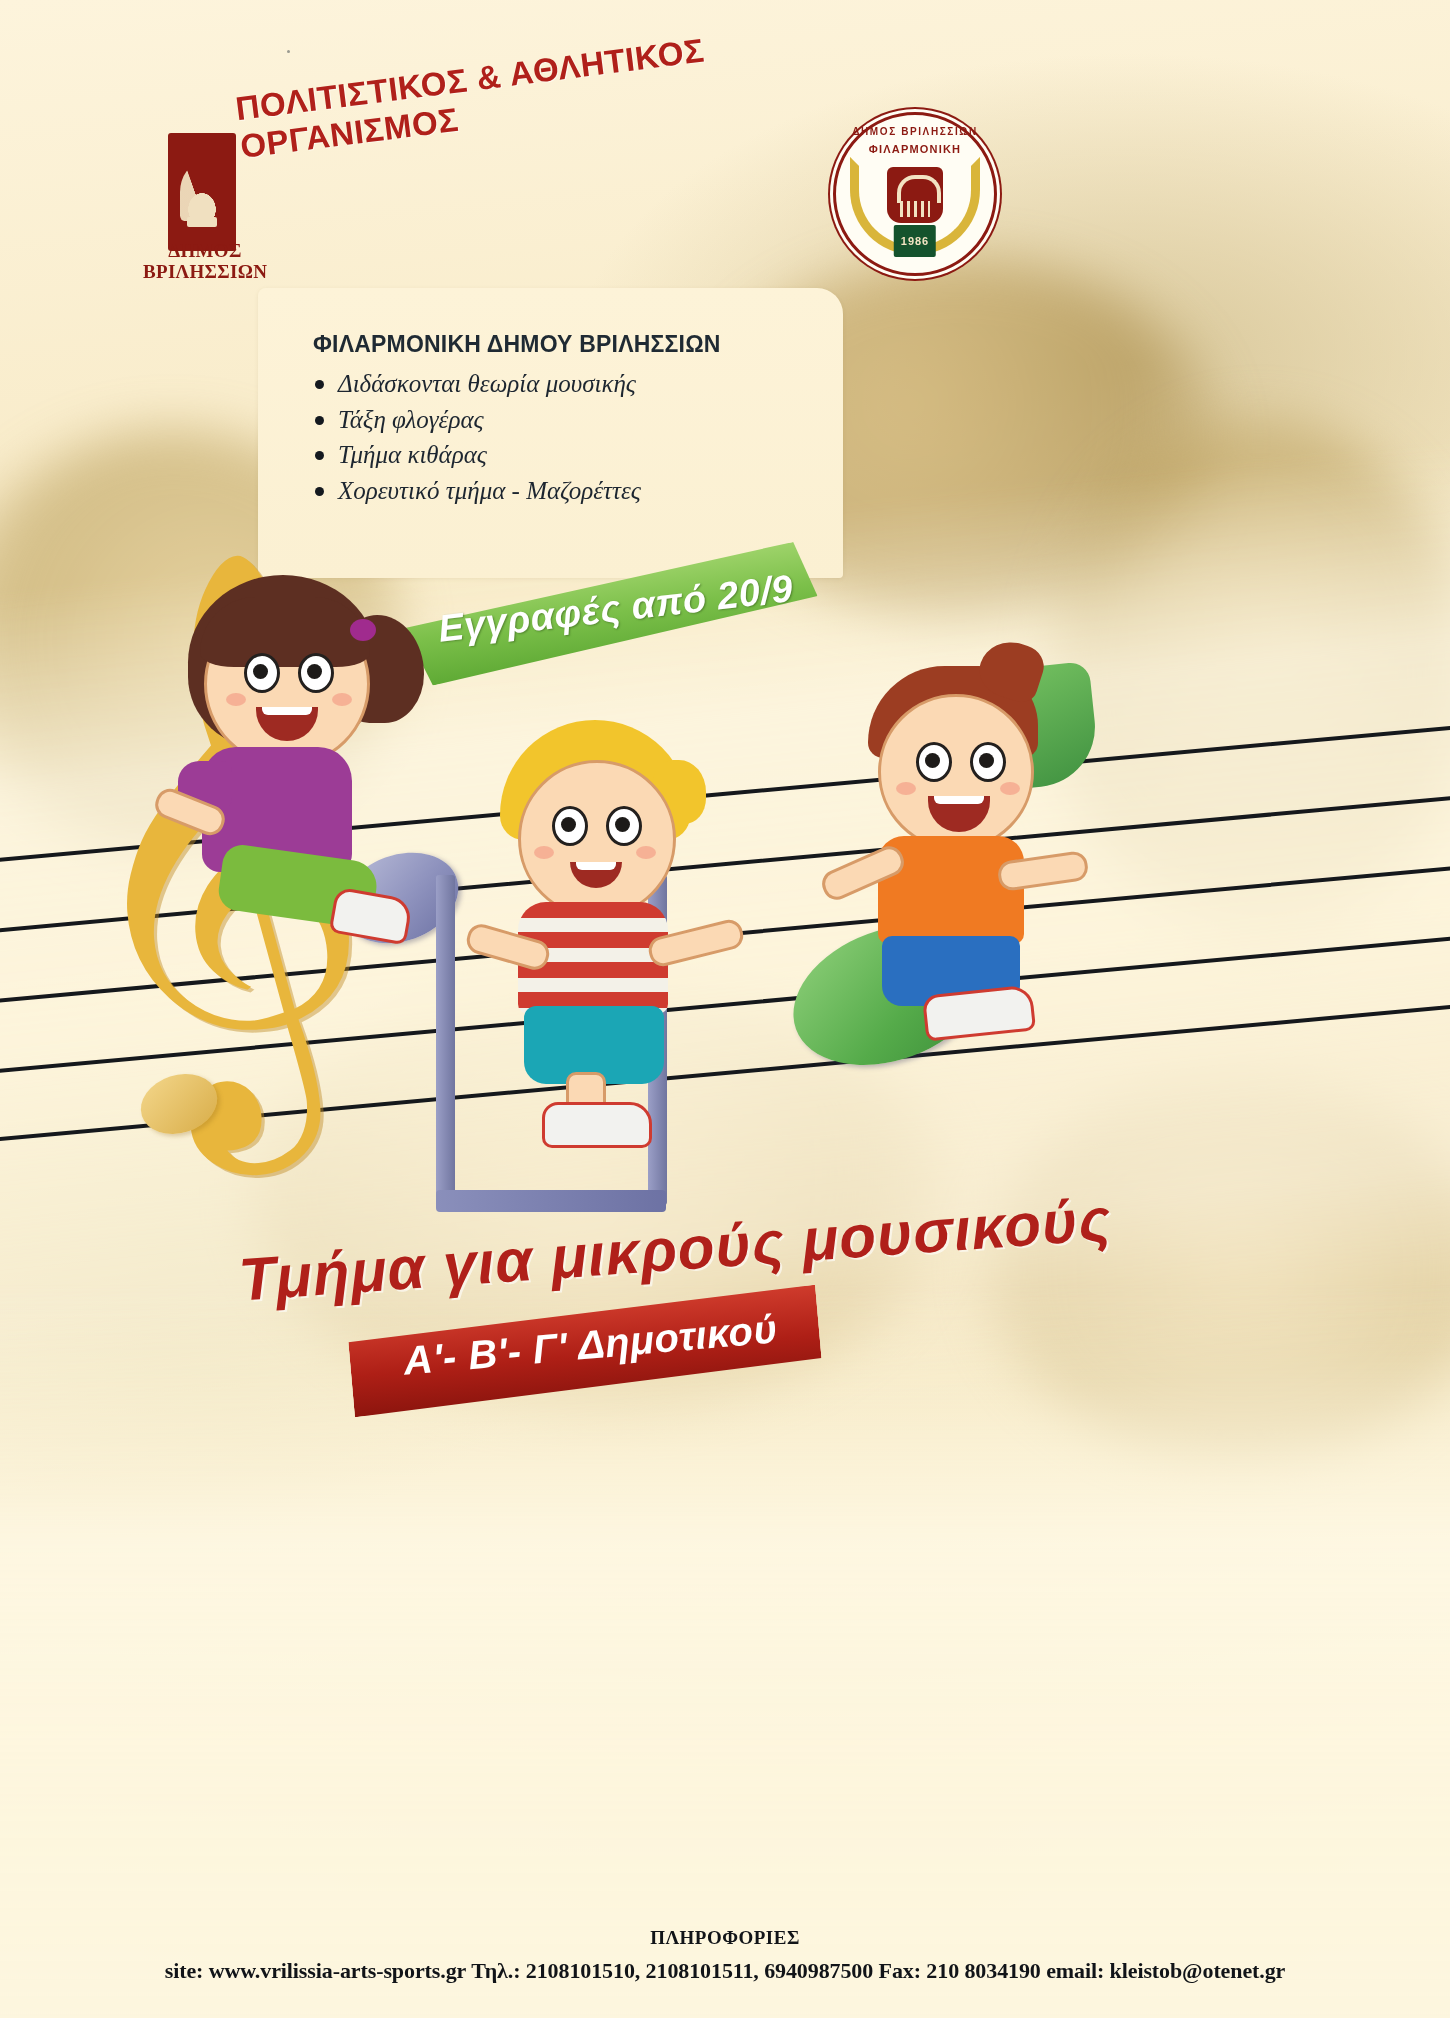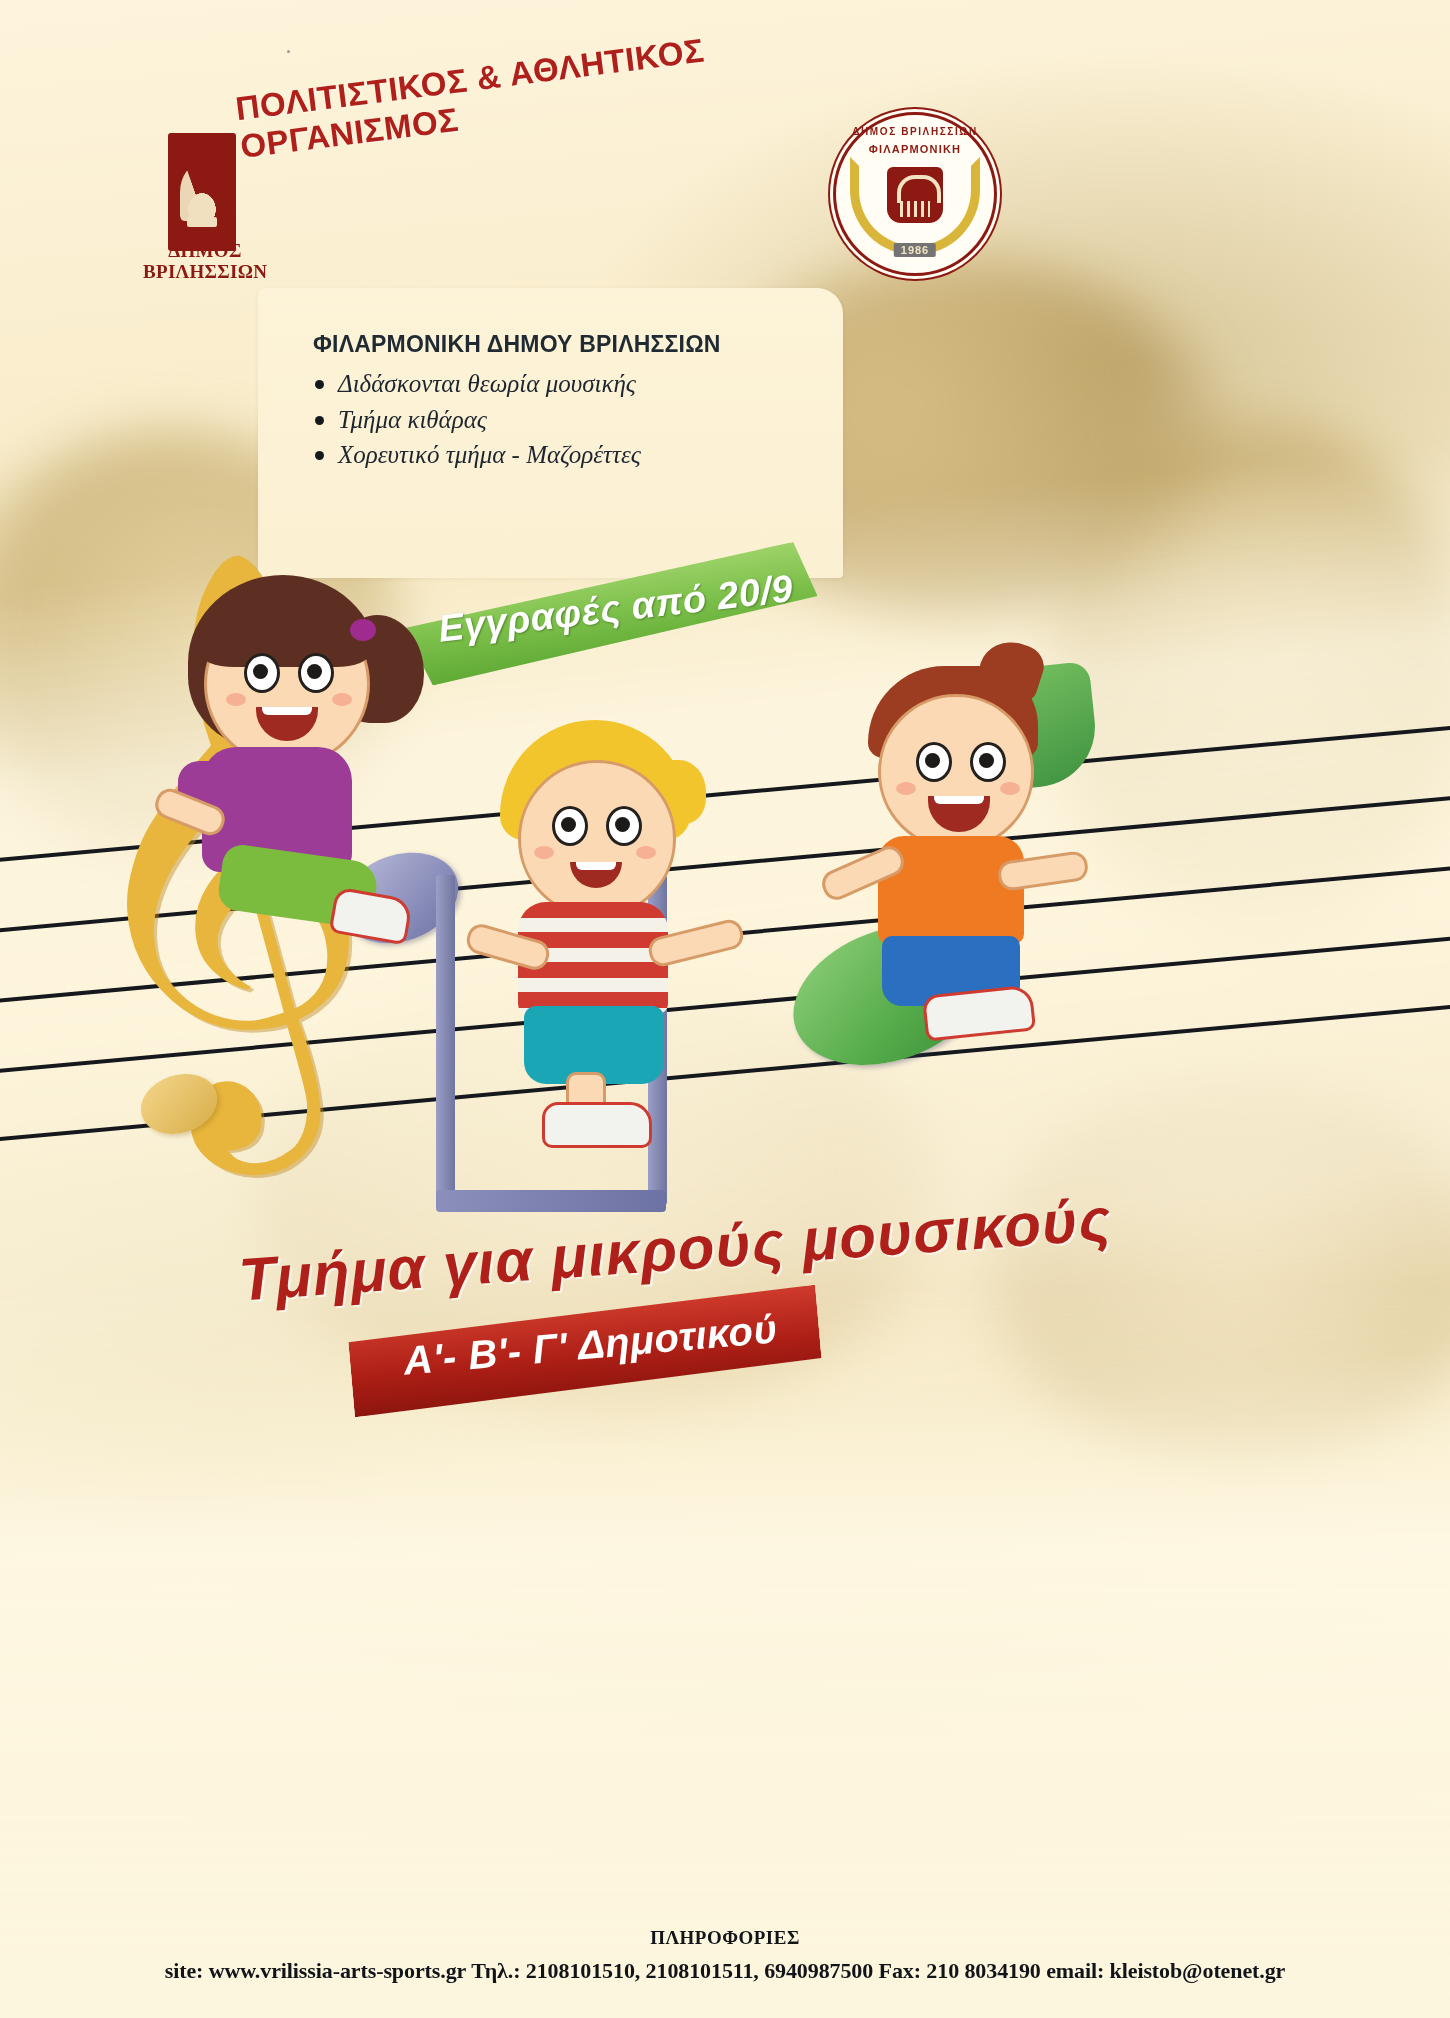--- a/index.html
+++ b/index.html
@@ -162,26 +162,26 @@
     position:absolute; top:8px; left:10px; width:36px; height:24px;
     border:4px solid #f2e3c2; border-bottom:none; border-radius: 18px 18px 0 0;
   }
   .badge .lyre-strings {
     width: 30px; height: 16px; margin-bottom: 6px;
     background: repeating-linear-gradient(90deg, #f2e3c2 0 3px, transparent 3px 7px);
   }
   .badge .year {
     position: absolute;
     left: 50%; bottom: 16px; transform: translateX(-50%);
-    background: #737373;
+    background: #14532d;
     color: #f3e4c3;
     font-size: 11px;
     font-weight: bold;
     letter-spacing: 1px;
-    padding: 1px 7px;
+    padding: 10px 7px;
     border-radius: 2px;
   }
 
   
   .info-panel {
     position: absolute;
     left: 258px;
     top: 288px;
     width: 585px;
     height: 290px;
@@ -580,20 +580,21 @@
     <div class="lyre">
       <div class="lyre-strings"></div>
     </div>
     <div class="year">1986</div>
   </div>
 
   <div class="info-panel"></div>
   <div class="info-title">ΦΙΛΑΡΜΟΝΙΚΗ ΔΗΜΟΥ ΒΡΙΛΗΣΣΙΩΝ</div>
   <ul class="info-list">
     <li>Διδάσκονται θεωρία μουσικής</li>
+    <li>Τάξη φλογέρας</li>
     <li>Τμήμα κιθάρας</li>
     <li>Χορευτικό τμήμα - Μαζορέττες</li>
   </ul>
 
   <div class="green-banner">
     <div class="shape"></div>
     <div class="txt">Εγγραφές από 20/9</div>
   </div>
 
   <div class="staff">

